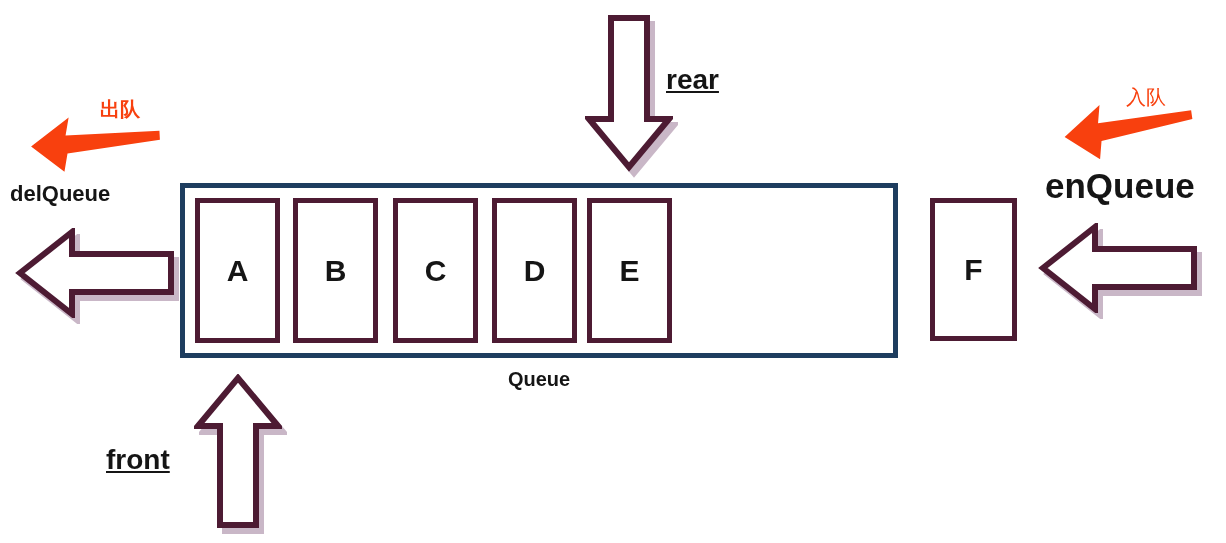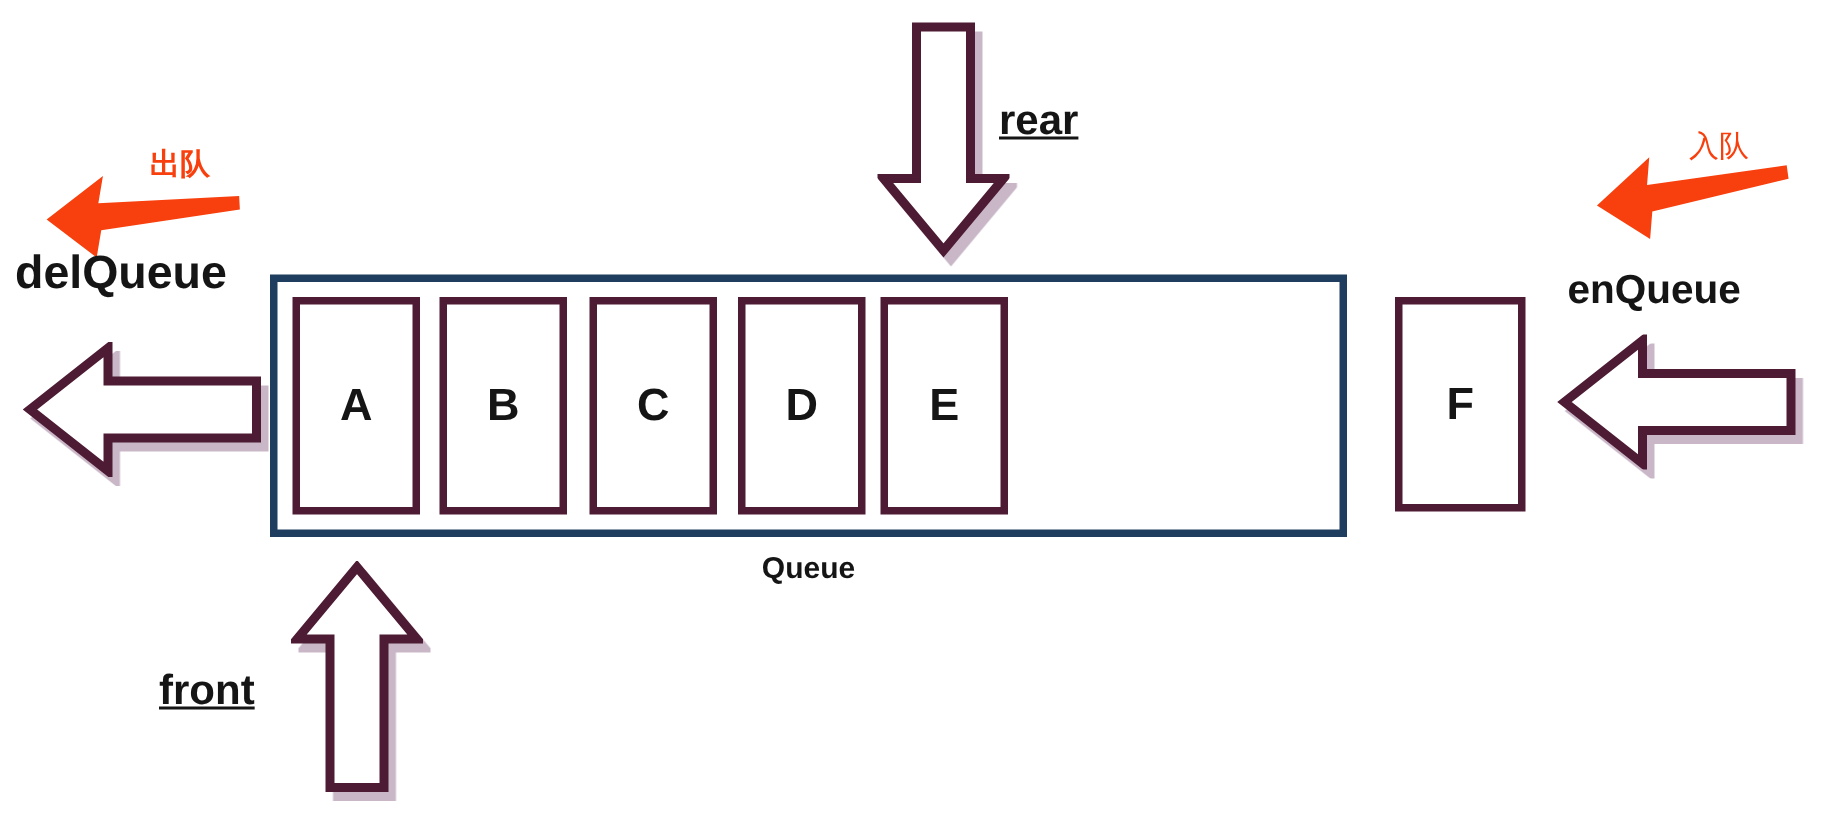--- a/index.html
+++ b/index.html
@@ -32,22 +32,22 @@
     display:flex;align-items:center;justify-content:center;
     font-weight:bold;font-size:30px;color:var(--label-text);
   }
   .queue-title{
     left:180px;top:368px;width:718px;text-align:center;
     font-weight:bold;font-size:20px;color:var(--label-text);
   }
   .lbl{font-weight:bold;color:var(--label-text);}
   .lbl-rear{left:666px;top:64px;font-size:28px;text-decoration:underline;}
   .lbl-front{left:106px;top:444px;font-size:28px;text-decoration:underline;}
-  .lbl-delqueue{left:10px;top:164px;font-size:31px;}
-  .lbl-enqueue{left:1045px;top:178px;font-size:27px;}
+  .lbl-delqueue{left:10px;top:181px;font-size:22px;}
+  .lbl-enqueue{left:1045px;top:166px;font-size:35px;}
   .cn-lbl{color:var(--red-arrow);font-size:20px;}
   .cn-dequeue{left:100px;top:96px;font-weight:bold;}
   .cn-enqueue{left:1126px;top:84px;}
   .hollow-arrow{filter:drop-shadow(5px 6px 0 var(--arrow-shadow));}
   .hollow-arrow polygon{fill:#ffffff;stroke:var(--arrow-outline);stroke-width:6;stroke-linejoin:miter;}
   .red-arrow polygon{fill:var(--red-arrow);}
   .arrow-rear{left:585px;top:14px;}
   .arrow-front{left:194px;top:374px;}
   .arrow-delqueue{left:15px;top:228px;}
   .arrow-enqueue{left:1038px;top:223px;}

